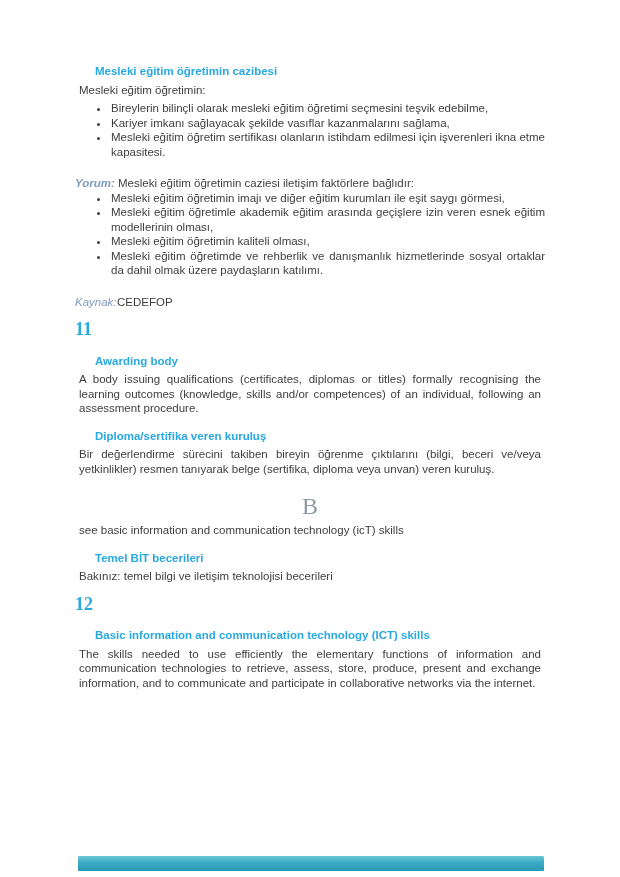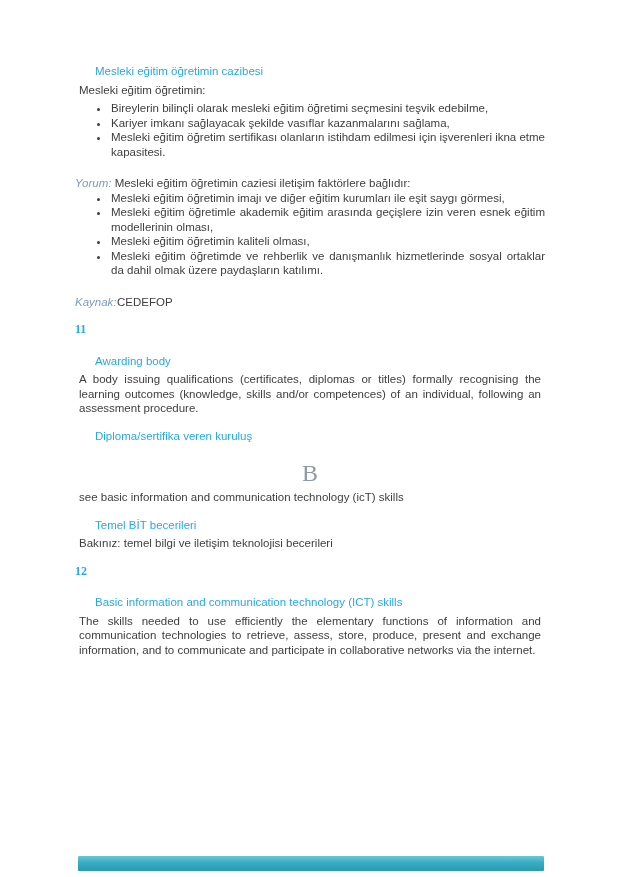--- a/index.html
+++ b/index.html
@@ -15,21 +15,21 @@
   .content {
     position: absolute;
     left: 75px;
     top: 64px;
     width: 470px;
     font-size: 11.5px;
     line-height: 14.5px;
   }
   .term-heading {
     color: #29a9e1;
-    font-weight: normal;
+    font-weight: bold;
     font-size: 11.5px;
     line-height: 14.5px;
     margin: 0;
     padding-left: 20px;
   }
   p.body-text {
     margin: 4px;
     text-align: justify;
   }
   ul.bullets {
@@ -38,32 +38,33 @@
     list-style: disc outside;
   }
   ul.bullets li {
     text-align: justify;
     padding-left: 1px;
   }
   .comment-line { margin: 0; text-align: justify; }
   .label-italic {
     color: #7e9cbb;
     font-style: italic;
+    font-weight: bold;
   }
   .source-line { margin: 0; }
   .source-label {
     display: inline-block;
     width: 42px;
     color: #7e9cbb;
     font-style: italic;
   }
   .page-number {
     font-family: "Liberation Serif", serif;
     font-weight: bold;
-    font-size: 12px;
+    font-size: 18px;
     color: #29a9e1;
     margin: 0;
   }
   .letter-divider {
     text-align: center;
     font-family: "Liberation Serif", serif;
     font-size: 24px;
     line-height: 26px;
     color: #8d99a6;
     margin: 0;
@@ -106,20 +107,21 @@
     </ul>
 
     <p class="source-line mt-md"><span class="source-label">Kaynak:</span><span>CEDEFOP</span></p>
 
     <p class="page-number mt-sm">11</p>
 
     <h3 class="term-heading mt-md">Awarding body</h3>
     <p class="body-text">A body issuing qualifications (certificates, diplomas or titles) formally recognising the learning outcomes (knowledge, skills and/or competences) of an individual, following an assessment procedure.</p>
 
     <h3 class="term-heading mt-sm">Diploma/sertifika veren kuruluş</h3>
+    <p class="body-text">Bir değerlendirme sürecini takiben bireyin öğrenme çıktılarını (bilgi, beceri ve/veya yetkinlikler) resmen tanıyarak belge (sertifika, diploma veya unvan) veren kuruluş.</p>
 
 
     <p class="letter-divider mt-md">B</p>
 
     <p class="body-text"><span class="see-italic">see</span><span> basic information and communication technology (icT) skills</span></p>
 
     <h3 class="term-heading mt-sm">Temel BİT becerileri</h3>
     <p class="body-text">Bakınız: temel bilgi ve iletişim teknolojisi becerileri</p>
 
     <p class="page-number mt-sm">12</p>

